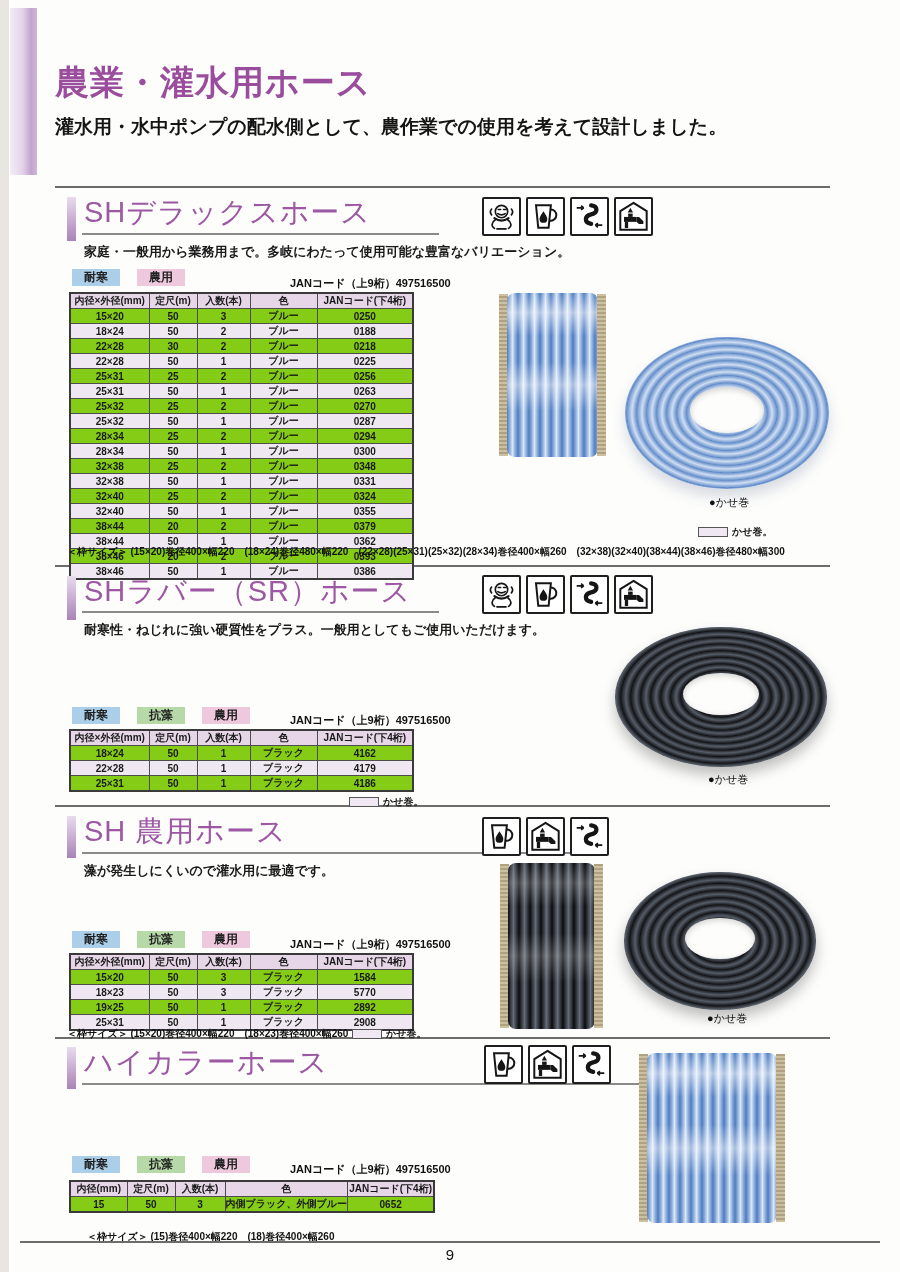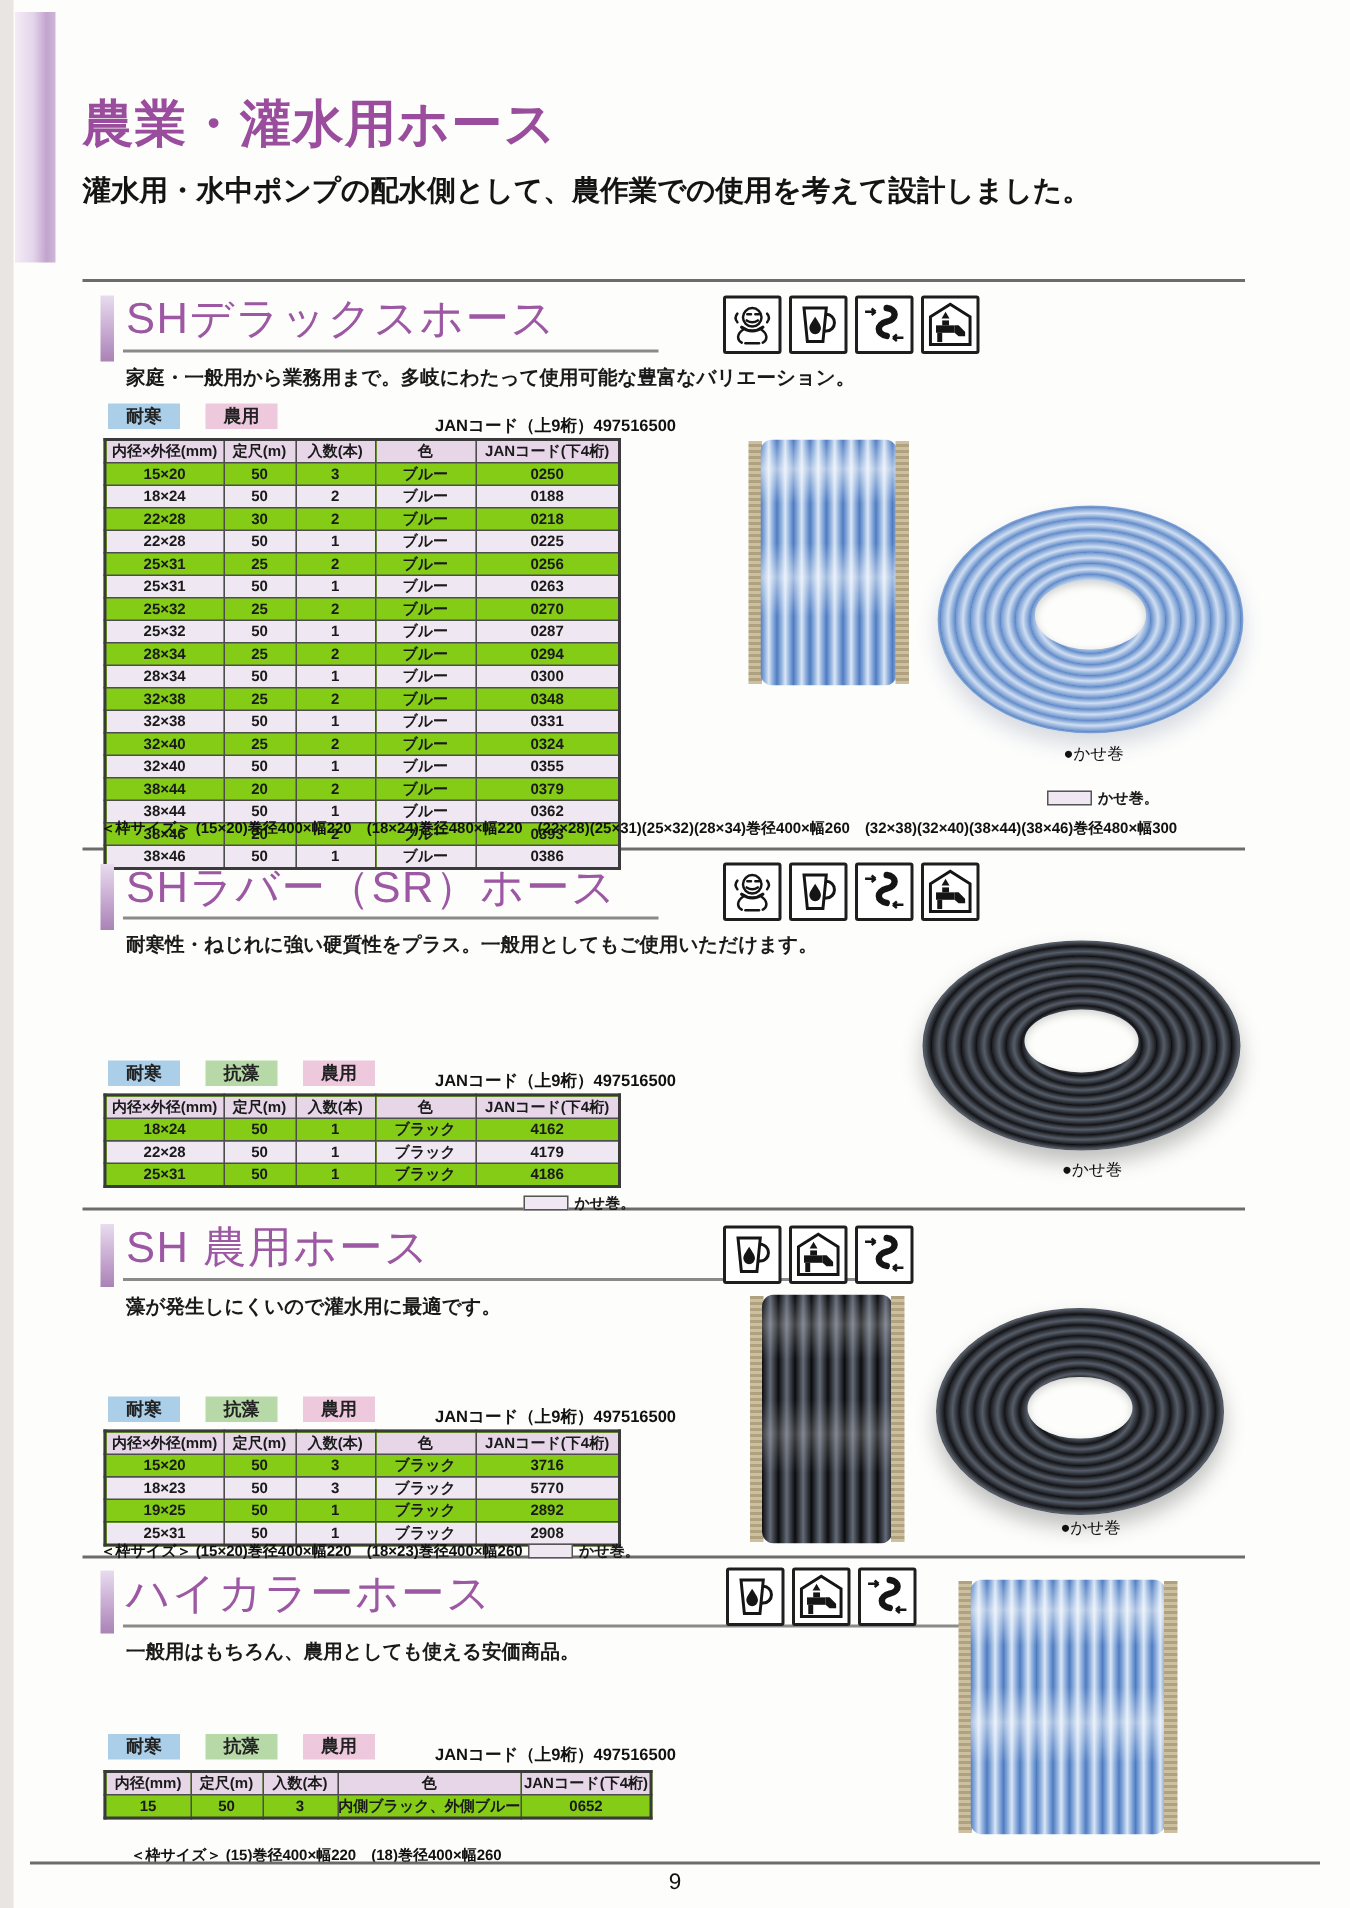--- a/index.html
+++ b/index.html
@@ -480,21 +480,21 @@
             <th>色</th>
             <th>JANコード(下4桁)</th>
           </tr>
         </thead>
         <tbody>
           <tr>
             <td>15×20</td>
             <td>50</td>
             <td>3</td>
             <td>ブラック</td>
-            <td>3716</td>
+            <td>1584</td>
           </tr>
           <tr class="shaded">
             <td>18×23</td>
             <td>50</td>
             <td>3</td>
             <td>ブラック</td>
             <td>5770</td>
           </tr>
           <tr>
             <td>19×25</td>
@@ -551,21 +551,20 @@
           </svg>
         </span>
         <span class="icon-box">
           <svg viewBox="0 0 40 40" fill="none" stroke="#151515">
             <path d="M22 6.5 c8.5 1 8.5 9 0 11 c-8.5 2 -8.5 10 0 11.5" stroke-width="5.2" stroke-linecap="round"></path>
             <path d="M4.5 9.5 h8.5 M13 9.5 l-3.2 -2.6 M13 9.5 l-3.2 2.6" stroke-width="2"></path>
             <path d="M35.5 30.5 h-8.5 M27 30.5 l3.2 -2.6 M27 30.5 l3.2 2.6" stroke-width="2"></path>
           </svg>
         </span>
       </div>
-    <div class="sec-desc">一般用はもちろん、農用としても使える安価商品。</div>
     <div class="badge-row">
         <span class="badge badge-cold">耐寒</span>
         <span class="badge badge-algae">抗藻</span>
         <span class="badge badge-farm">農用</span>
       </div>
     <div class="jan-label">JANコード（上9桁）497516500</div>
     <table class="product-table tbl-t4 t-roomy">
         <thead>
           <tr>
             <th>内径(mm)</th>

